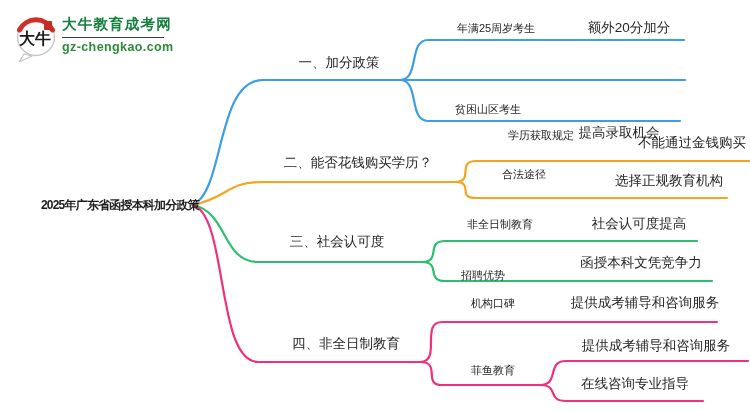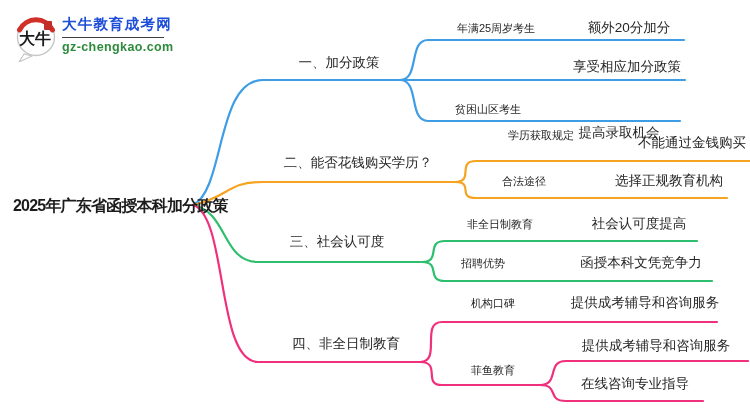--- a/index.html
+++ b/index.html
@@ -7,30 +7,30 @@
     position:relative;width:750px;height:410px;background:#ffffff;overflow:hidden;
     font-family:"Liberation Sans","DejaVu Sans",sans-serif;color:#262626;
   }
   #connectors{position:absolute;left:0;top:0;}
   .lbl{
     position:absolute;transform:translate(-50%,-50%);
     white-space:nowrap;font-size:11px;line-height:1.1;color:#262626;
   }
   .central-lbl{
     transform:translate(0,-50%);
-    font-size:16px;font-weight:600;letter-spacing:-0.8px;color:#1c1c1c;
+    font-size:12px;font-weight:600;letter-spacing:-0.8px;color:#1c1c1c;margin-left:28px;
   }
   .branch-lbl{font-size:13.5px;}
   .leaf-lbl{font-size:13.5px;}
   
   #logo{position:absolute;left:12px;top:10px;width:170px;height:52px;}
   #logo-mark{position:absolute;left:0;top:2px;}
   #logo-title{
     position:absolute;left:50px;top:5px;font-size:14.5px;font-weight:700;
-    color:#1d4ed8;letter-spacing:1.2px;white-space:nowrap;
+    color:#15803d;letter-spacing:1.2px;white-space:nowrap;
   }
   #logo-divider{position:absolute;left:50px;top:27px;width:102px;height:0;
     border-top:1.6px solid #3f3f3f;}
   #logo-subtitle{
     position:absolute;left:50px;top:30px;font-size:12.5px;font-weight:700;
     color:#2e8b3c;letter-spacing:0.4px;white-space:nowrap;
   }
 </style>
 </head>
 <body>
@@ -74,34 +74,33 @@
     <div id="logo-title">大牛教育成考网</div>
     <div id="logo-divider"></div>
     <div id="logo-subtitle">gz-chengkao.com</div>
   </div>
 
   <div class="lbl central-lbl" style="left:13px;top:206px;">2025年广东省函授本科加分政策</div>
 
   <div class="lbl branch-lbl" style="left:339px;top:63px;">一、加分政策</div>
   <div class="lbl" style="left:496px;top:28px;">年满25周岁考生</div>
   <div class="lbl leaf-lbl" style="left:629px;top:28px;">额外20分加分</div>
-  <div class="lbl leaf-lbl" style="left:627px;top:67px;">享受相应加分政策</div>
   <div class="lbl" style="left:488px;top:109px;text-align:right;">贫困山区考生</div>
   <div class="lbl leaf-lbl" style="left:619px;top:109px;margin-top:24px;">提高录取机会</div>
 
   <div class="lbl branch-lbl" style="left:358px;top:163px;">二、能否花钱购买学历？</div>
   <div class="lbl" style="left:541px;top:135px;">学历获取规定</div>
   <div class="lbl leaf-lbl" style="left:692px;top:143px;">不能通过金钱购买</div>
-  <div class="lbl" style="left:524px;top:181px;">合法途径</div>
+  <div class="lbl" style="left:524px;top:174px;">合法途径</div>
   <div class="lbl leaf-lbl" style="left:669px;top:181px;">选择正规教育机构</div>
 
   <div class="lbl branch-lbl" style="left:337px;top:242px;">三、社会认可度</div>
   <div class="lbl" style="left:500px;top:224px;">非全日制教育</div>
   <div class="lbl leaf-lbl" style="left:639px;top:224px;">社会认可度提高</div>
-  <div class="lbl" style="left:483px;top:263px;">招聘优势</div>
+  <div class="lbl" style="left:483px;top:275px;">招聘优势</div>
   <div class="lbl leaf-lbl" style="left:641px;top:263px;">函授本科文凭竞争力</div>
 
   <div class="lbl branch-lbl" style="left:346px;top:344px;">四、非全日制教育</div>
   <div class="lbl" style="left:493px;top:303px;">机构口碑</div>
   <div class="lbl leaf-lbl" style="left:645px;top:303px;">提供成考辅导和咨询服务</div>
   <div class="lbl" style="left:493px;top:370px;">菲鱼教育</div>
   <div class="lbl leaf-lbl" style="left:656px;top:346px;">提供成考辅导和咨询服务</div>
   <div class="lbl leaf-lbl" style="left:635px;top:384px;">在线咨询专业指导</div>
 
 </div>

